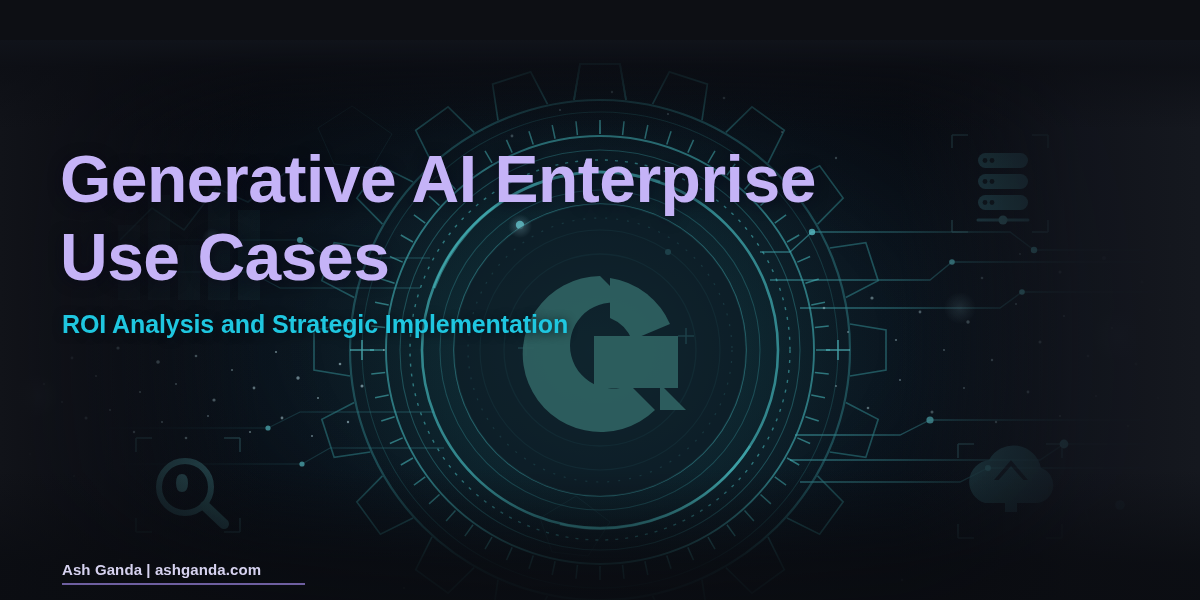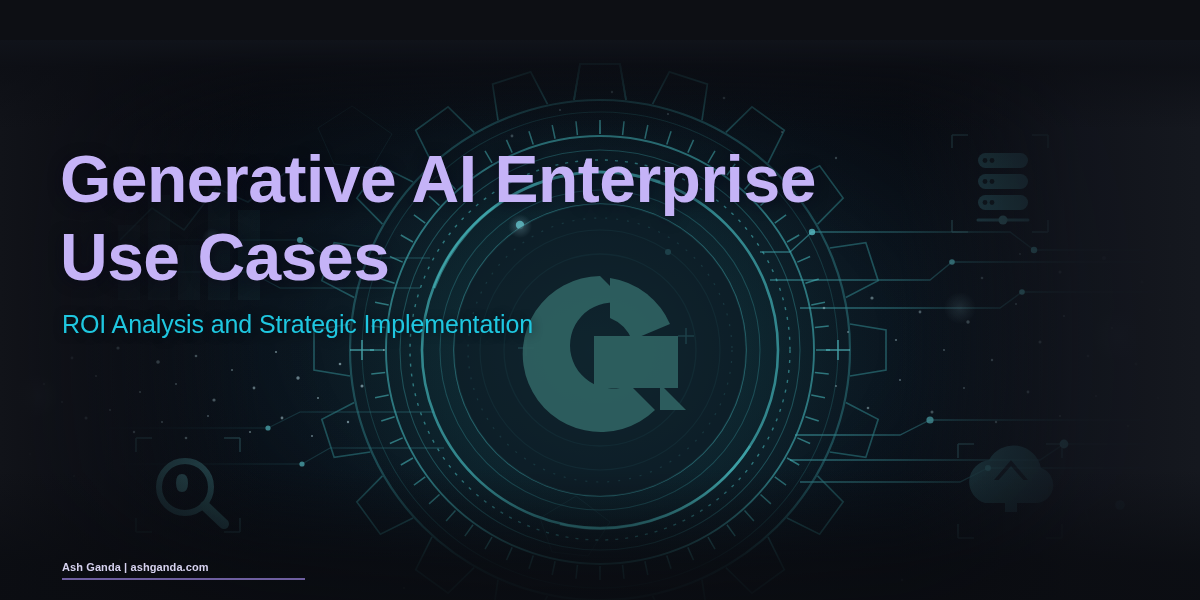--- a/index.html
+++ b/index.html
@@ -62,32 +62,32 @@
     letter-spacing: -0.5px;
     color: #c5b3f7;
     white-space: pre-line;
     text-shadow: 0 2px 14px rgba(10,8,24,0.75);
   }
   .subtitle {
     position: absolute;
     left: 62px;
     top: 270px;
     font-size: 25px;
-    font-weight: 400;
+    font-weight: 700;
     letter-spacing: -0.1px;
     color: #1fc7e0;
     text-shadow: 0 1px 10px rgba(4,20,28,0.85);
   }
   .footer {
     position: absolute;
     left: 62px;
     top: 521px;
   }
   .footer-text {
-    font-size: 11px;
+    font-size: 15px;
     font-weight: 600;
     letter-spacing: 0.1px;
     color: #d6d2ef;
     display: block;
   }
   .footer-rule {
     margin-top: 5px;
     width: 243px;
     height: 1.5px;
     background: #6e5fa0;

